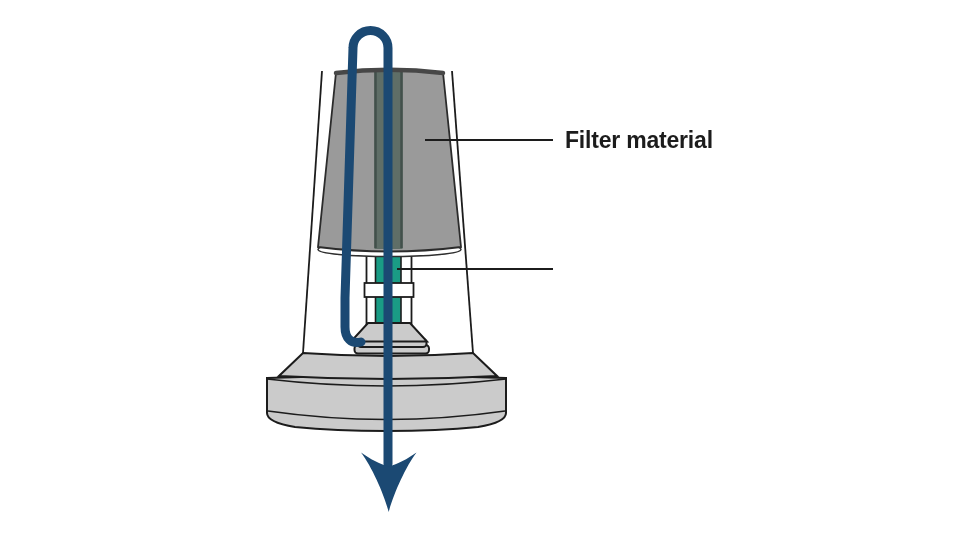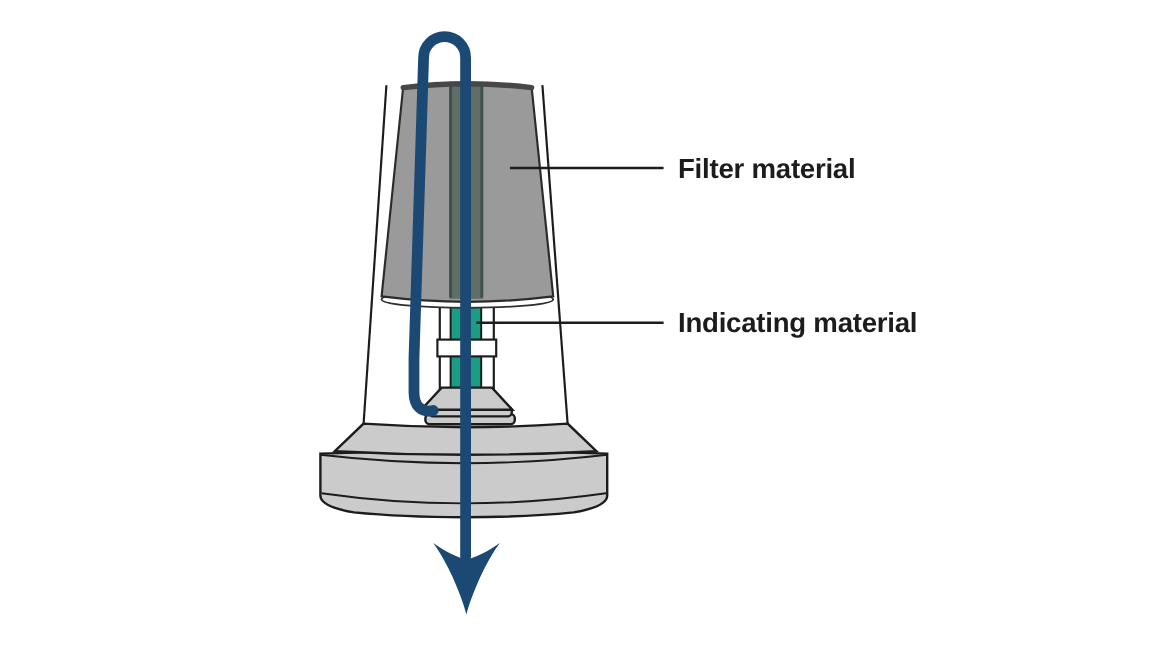--- a/index.html
+++ b/index.html
@@ -93,15 +93,14 @@
                C397.5,464 407.5,459 416.5,452.5
                C405.5,467 393.5,494 388.7,512 Z"></path>
     </g>
 
     <path class="leader" d="M425,140 L553,140"></path>
     <path class="leader" d="M397,269 L553,269"></path>
   </svg>
 
   <div class="diagram-label" style="left:565px;top:127px;">Filter material</div>
 
-  <div class="diagram-label" style="left:565px;top:256px;">Indicating material</div>
 
 </div>
 
 </body></html>

